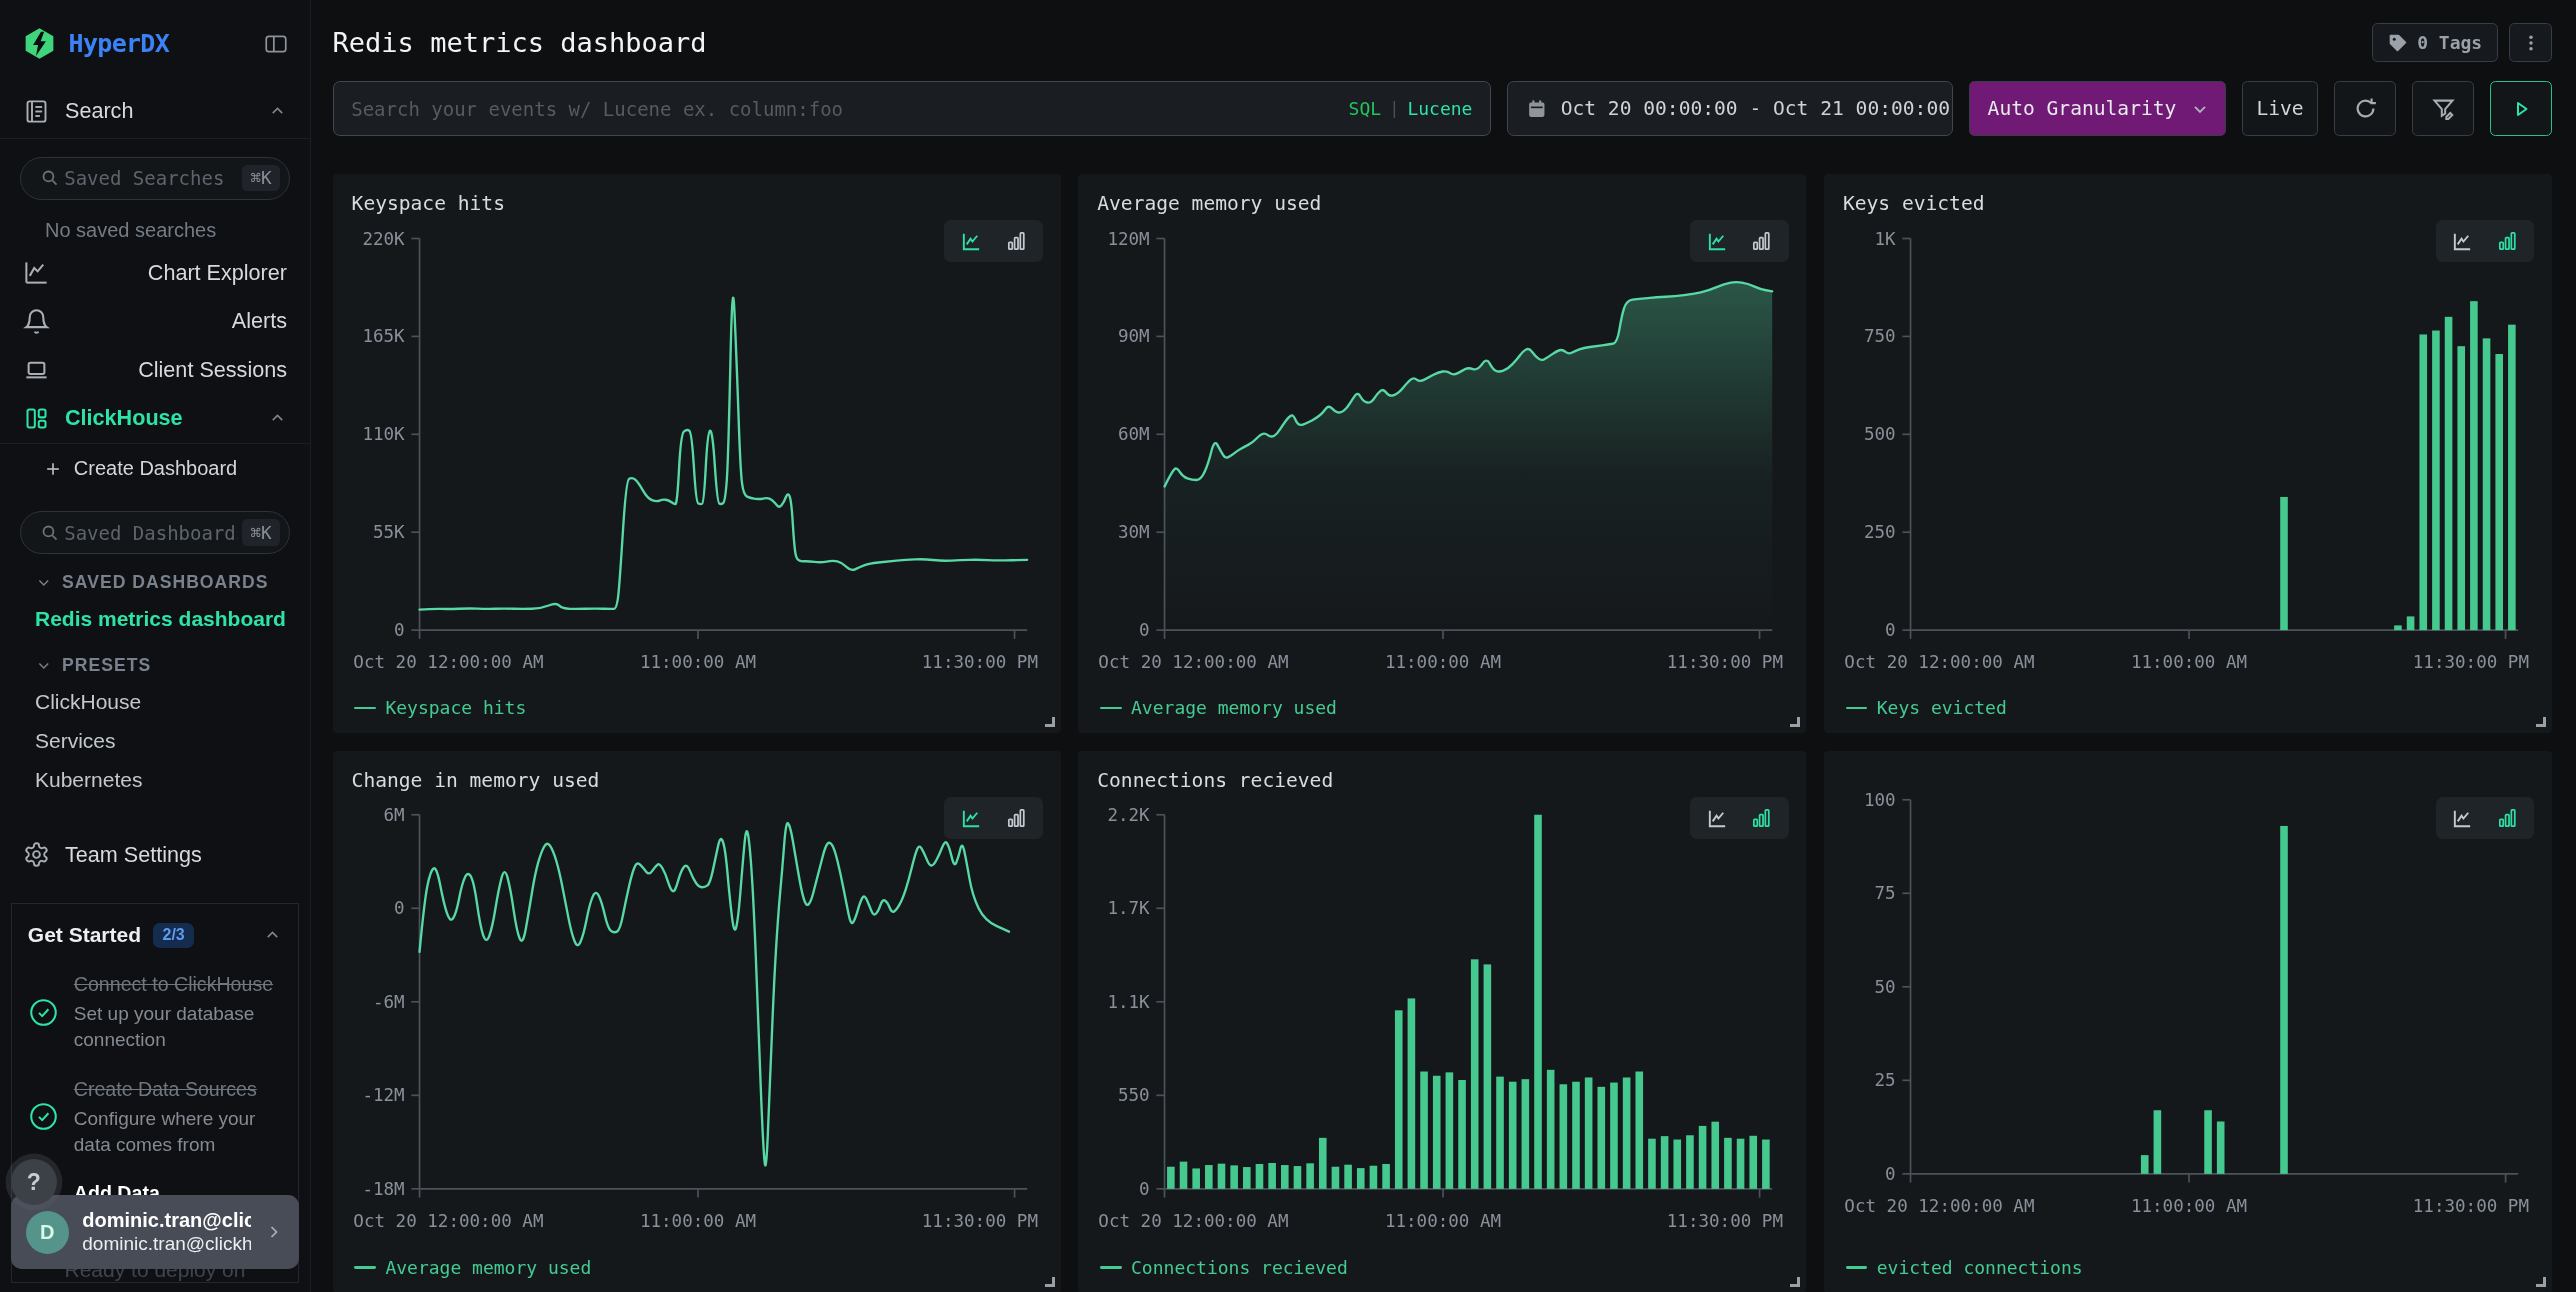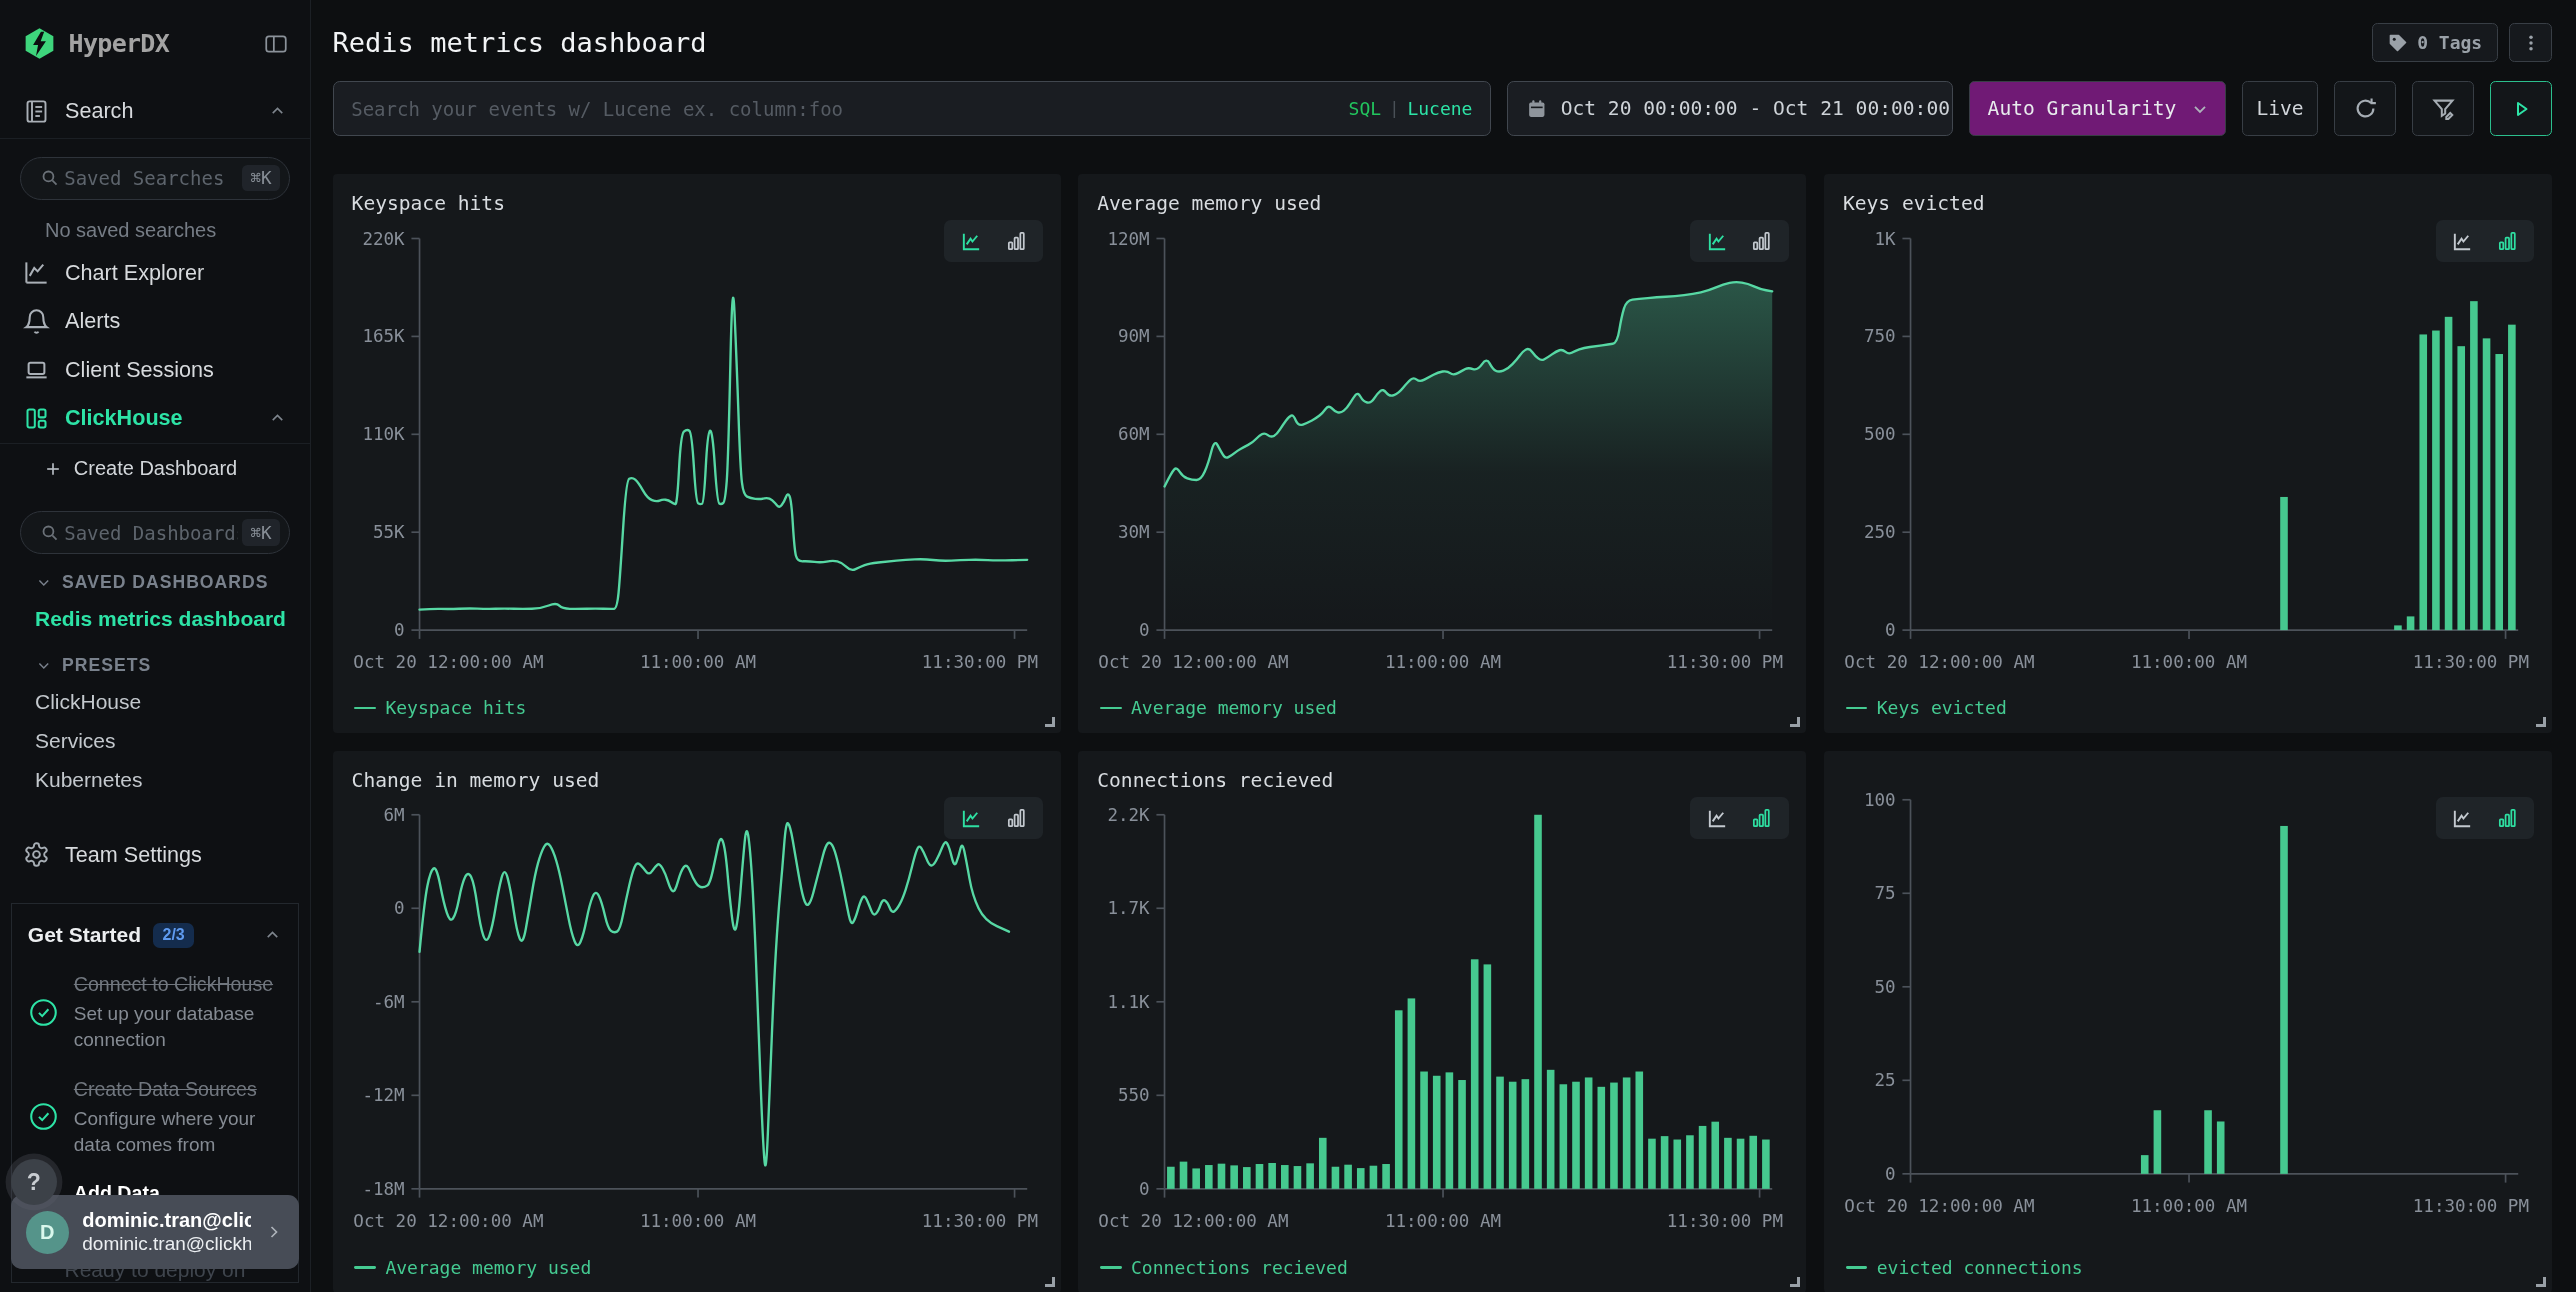--- a/index.html
+++ b/index.html
@@ -10,34 +10,34 @@
     display:flex;
   }
   svg { display:block; }
 
   
   .sidebar {
     width:311px; height:100%; flex:0 0 311px; position:relative;
     background:#0e1013; border-right:1.4px solid #1c2025; overflow:hidden;
   }
   .logo-row { display:flex; align-items:center; gap:12px; padding:26px 20px 23px 21.6px; }
-  .logo-text { font-family:"DejaVu Sans Mono","Liberation Mono",monospace; font-weight:bold; font-size:25px; color:#a3a3a3; letter-spacing:-0.7px; }
+  .logo-text { font-family:"DejaVu Sans Mono","Liberation Mono",monospace; font-weight:bold; font-size:25px; color:#3b82f6; letter-spacing:-0.7px; }
   .collapse-btn { margin-left:auto; color:#8b929a; cursor:pointer; }
   .nav-row { display:flex; align-items:center; gap:15px; padding:13.5px 23px; font-size:21.6px; color:#d7dadd; }
   .nav-row .chev { margin-left:auto; color:#7e858d; }
   .divider { border-top:1.4px solid #1b1f24; }
   .pill-input {
     margin:17.6px 20px 0; height:43px; border:1.4px solid #2e333a; border-radius:23px;
     background:#131619; display:flex; align-items:center; gap:4px; padding:0 9.5px 0 17.6px;
   }
   .pill-ph { flex:1; font-family:"DejaVu Sans Mono","Liberation Mono",monospace; font-size:19px; color:#5d646c; white-space:nowrap; overflow:hidden; }
   .kbd { background:#20242a; border-radius:5.4px; padding:3.4px 8px; font-size:17.6px; color:#8archaic; color:#878e96; font-family:"DejaVu Sans Mono","Liberation Mono",monospace; }
   .pill-icon { color:#6b7178; }
   .empty-note { margin:19px 20px 6.8px 45px; font-size:20px; color:#757c85; }
-  .nav-item { display:flex; align-items:center; gap:15px; padding:10.8px 23px; font-size:21.6px; color:#d7dadd; cursor:pointer; }
+  .nav-item { display:flex; align-items:center; gap:15px; padding:10.8px 23px; font-size:21.6px; color:#d7dadd; cursor:pointer;justify-content:space-between; }
   .nav-item .icon { color:#aab0b7; }
   .nav-item.active { color:#2de3a6; font-weight:bold; }
   .nav-item.active .icon { color:#2de3a6; }
   .nav-item .chev { margin-left:auto; color:#7e858d; }
   .create-row { display:flex; align-items:center; gap:10.8px; padding:13.5px 23px 13.5px 43px; font-size:20px; color:#d2d6da; cursor:pointer; }
   .create-row .icon { color:#b7bdc3; }
   .section-head { display:flex; align-items:center; gap:9.5px; padding:17.6px 20px 6.8px 35px; font-size:17.6px; letter-spacing:1px; color:#79818c; font-weight:bold; cursor:pointer; }
   .sd-item { padding:6.8px 20px 6.8px 35px; font-size:21px; cursor:pointer; }
   .sd-item.active { color:#2de3a6; font-weight:bold; }
   .preset-item { padding:7.4px 20px 7.4px 35px; font-size:21px; color:#c3c8cd; cursor:pointer; }

